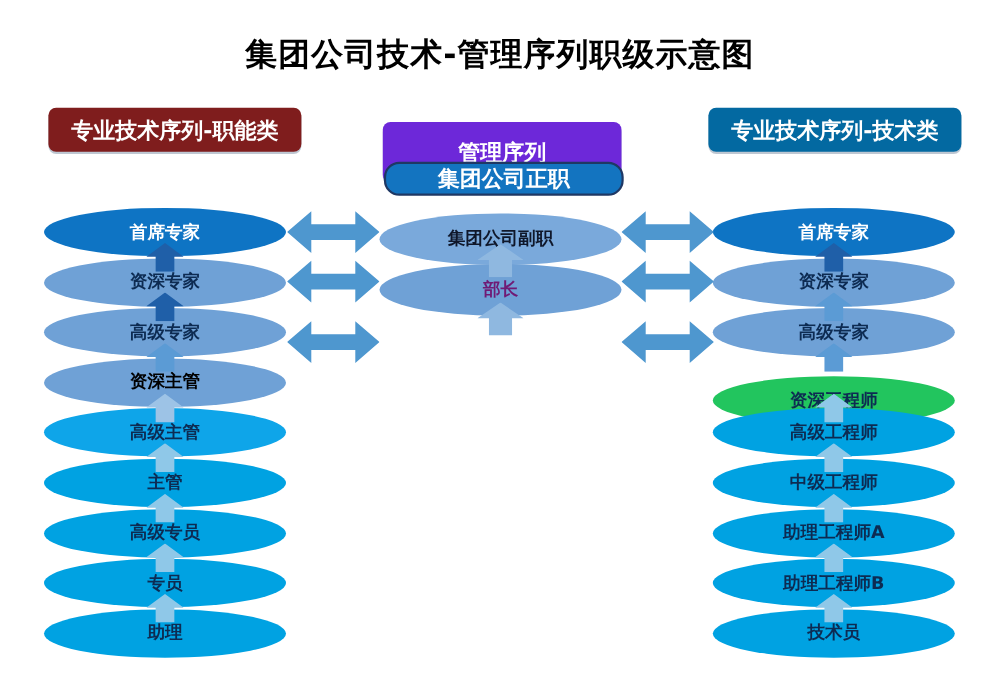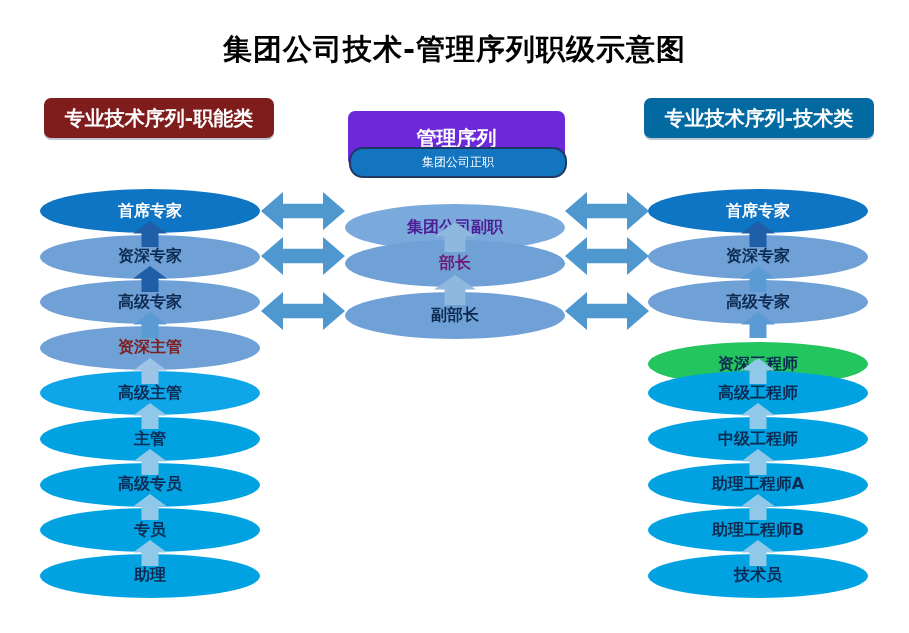--- a/index.html
+++ b/index.html
@@ -4,41 +4,41 @@
 <style>
   html,body{margin:0;padding:0;background:#ffffff;}
   body{font-family:"DejaVu Sans","Liberation Sans",sans-serif;}
   #canvas{position:relative;width:909px;height:633px;background:#ffffff;overflow:hidden;}
   .title{position:absolute;left:0;top:30px;width:909px;text-align:center;
          font-size:29px;font-weight:bold;letter-spacing:1px;}
   .hdr{position:absolute;height:40px;border-radius:7px;display:flex;
        align-items:center;justify-content:center;color:#fff;font-weight:bold;
        font-size:20px;box-shadow:0 2px 0 rgba(23,55,94,.28);}
   .pill{position:absolute;height:27px;border-radius:14px;display:flex;
-        align-items:center;justify-content:center;color:#fff;font-weight:normal;
-        font-size:12px;}
+        align-items:center;justify-content:center;color:#fff;font-weight:bold;
+        font-size:20px;}
   .ellipse{position:absolute;border-radius:50%;display:flex;align-items:center;
            justify-content:center;font-weight:bold;font-size:16px;white-space:nowrap;}
   .arrow{position:absolute;line-height:0;}
 </style>
 </head>
 <body>
 
 <div id="canvas">
   <div class="title" style="color: rgb(0, 0, 0);">集团公司技术-管理序列职级示意图</div>
 
   <div class="hdr" id="hdr-left" style="left: 44px; top: 98px; width: 230px; background: #7f1d1d;">专业技术序列-职能类</div>
   <div class="hdr" id="hdr-center" style="left: 348px; top: 95px; width: 217px; height: 55px; background: #6d28d9; margin-top: 16px;">管理序列</div>
   <div class="hdr" id="hdr-right" style="left: 644px; top: 98px; width: 230px; background: #0369a1;">专业技术序列-技术类</div>
 
   <div class="pill" id="top-pill" style="left: 349px; top: 147px; width: 214px; background: rgb(19, 116, 192); border: 2px solid rgb(31, 56, 100);">集团公司正职</div>
 <div class="ellipse" style="left: 40px; top: 189px; width: 220px; height: 44px; background: rgb(14, 116, 196); color: rgb(255, 255, 255);">首席专家</div>
     <div class="ellipse" style="left: 40px; top: 234.6px; width: 220px; height: 44px; background: rgb(111, 161, 214); color: rgb(13, 43, 82);">资深专家</div>
     <div class="ellipse" style="left: 40px; top: 280.2px; width: 220px; height: 44px; background: rgb(111, 161, 214); color: rgb(13, 43, 82);">高级专家</div>
-    <div class="ellipse" style="left: 40px; top: 325.8px; width: 220px; height: 44px; background: rgb(111, 161, 214); color: #7f1d1d;">资深主管</div>
+    <div class="ellipse" style="left: 40px; top: 325.8px; width: 220px; height: 44px; background: rgb(111, 161, 214); color: #000000;">资深主管</div>
     <div class="ellipse" style="left: 40px; top: 371.4px; width: 220px; height: 44px; background: #0ea5e9; color: rgb(13, 43, 82);">高级主管</div>
     <div class="ellipse" style="left: 40px; top: 417px; width: 220px; height: 44px; background: rgb(0, 162, 226); color: rgb(13, 43, 82);">主管</div>
     <div class="ellipse" style="left: 40px; top: 462.6px; width: 220px; height: 44px; background: rgb(0, 162, 226); color: rgb(13, 43, 82); text-align: center;">高级专员</div>
     <div class="ellipse" style="left: 40px; top: 508.2px; width: 220px; height: 44px; background: rgb(0, 162, 226); color: rgb(13, 43, 82);">专员</div>
     <div class="ellipse" style="left: 40px; top: 553.8px; width: 220px; height: 44px; background: rgb(0, 162, 226); color: rgb(13, 43, 82);">助理</div>
     <div class="arrow" style="left: 133px; top: 220.8px;"><svg width="34" height="26" viewBox="0 0 34 26">
         <polygon points="17,0 34,12.48 25.5,12.48 25.5,26 8.5,26 8.5,12.48 0,12.48" fill="#1F5FA8"></polygon>
       </svg></div>
     <div class="arrow" style="left: 133px; top: 266.4px;"><svg width="34" height="26" viewBox="0 0 34 26">
         <polygon points="17,0 34,12.48 25.5,12.48 25.5,26 8.5,26 8.5,12.48 0,12.48" fill="#1F5FA8"></polygon>
@@ -87,23 +87,22 @@
       </svg></div>
     <div class="arrow" style="left: 741px; top: 448.8px;"><svg width="34" height="26" viewBox="0 0 34 26">
         <polygon points="17,0 34,12.48 25.5,12.48 25.5,26 8.5,26 8.5,12.48 0,12.48" fill="#8FC8E8"></polygon>
       </svg></div>
     <div class="arrow" style="left: 741px; top: 494.4px;"><svg width="34" height="26" viewBox="0 0 34 26">
         <polygon points="17,0 34,12.48 25.5,12.48 25.5,26 8.5,26 8.5,12.48 0,12.48" fill="#8FC8E8"></polygon>
       </svg></div>
     <div class="arrow" style="left: 741px; top: 540px;"><svg width="34" height="26" viewBox="0 0 34 26">
         <polygon points="17,0 34,12.48 25.5,12.48 25.5,26 8.5,26 8.5,12.48 0,12.48" fill="#8FC8E8"></polygon>
       </svg></div>
-    <div class="ellipse" style="left: 345px; top: 204px; width: 220px; height: 47px; background: rgb(122, 169, 219); color: #4c1d95;">集团公司副职</div>
+    <div class="ellipse" style="left: 345px; top: 194px; width: 220px; height: 47px; background: rgb(122, 169, 219); color: #0f172a;">集团公司副职</div>
     <div class="ellipse" style="left: 345px; top: 240px; width: 220px; height: 47px; background: rgb(111, 161, 214); color: #701a75;">部长</div>
-    <div class="ellipse" style="left: 345px; top: 292px; width: 220px; height: 47px; background: rgb(111, 161, 214); color: rgb(13, 43, 82);">副部长</div>
     <div class="arrow" style="left: 434px; top: 222.25px;"><svg width="42" height="30" viewBox="0 0 42 30">
         <polygon points="21,0 42,14.399999999999999 31.5,14.399999999999999 31.5,30 10.5,30 10.5,14.399999999999999 0,14.399999999999999" fill="#8FB8E0"></polygon>
       </svg></div>
     <div class="arrow" style="left: 434px; top: 274.5px;"><svg width="42" height="30" viewBox="0 0 42 30">
         <polygon points="21,0 42,14.399999999999999 31.5,14.399999999999999 31.5,30 10.5,30 10.5,14.399999999999999 0,14.399999999999999" fill="#8FB8E0"></polygon>
       </svg></div>
     <div class="arrow" style="left: 261px; top: 190px;"><svg width="84" height="42" viewBox="0 0 84 42">
         <polygon points="0,21 22,2 22,13.86 62,13.86 62,2 84,21 62,40 62,28.14 22,28.14 22,40" fill="#4E97CF"></polygon>
       </svg></div>
     <div class="arrow" style="left: 565px; top: 190px;"><svg width="84" height="42" viewBox="0 0 84 42">

